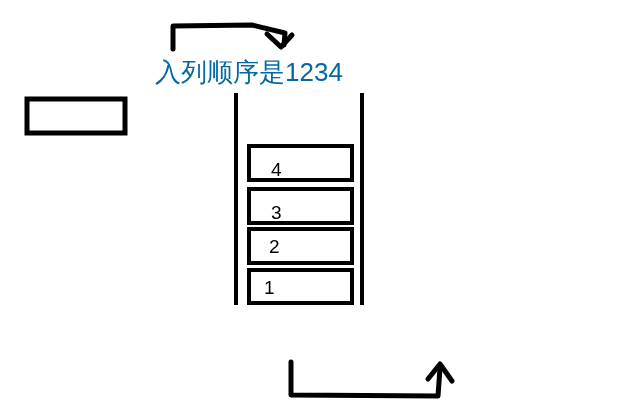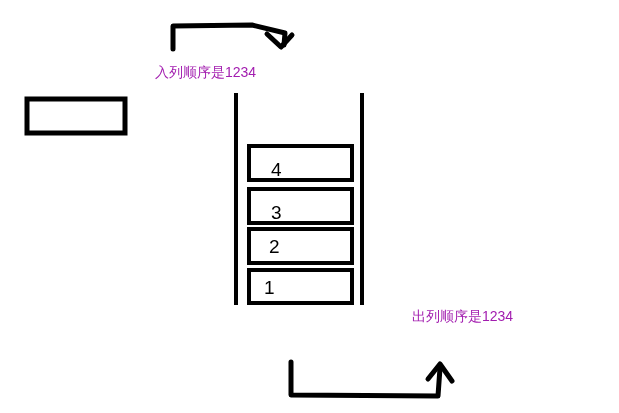--- a/index.html
+++ b/index.html
@@ -21,22 +21,22 @@
   #canvas svg.layer {
     position: absolute;
     left: 0;
     top: 0;
     width: 619px;
     height: 413px;
   }
   .label {
     position: absolute;
     white-space: nowrap;
-    color: #a21caf;
-    font-size: 14px;
+    color: #0369a1;
+    font-size: 26px;
     line-height: 19px;
     font-family: "Liberation Sans", "DejaVu Sans", sans-serif;
   }
   .cell-num {
     position: absolute;
     white-space: nowrap;
     color: #000000;
     font-size: 19px;
     line-height: 19px;
     font-family: "Liberation Sans", "DejaVu Sans", sans-serif;
@@ -67,20 +67,19 @@
     </g>
 
     <g>
       <path d="M 291 362 L 291 395 L 438 396 L 440 368" fill="none" stroke="#000000" stroke-width="5" stroke-linecap="round" stroke-linejoin="round"></path>
       <path d="M 428 379 L 440 364 L 452 381" fill="none" stroke="#000000" stroke-width="5" stroke-linecap="round" stroke-linejoin="round"></path>
     </g>
   </svg>
 
   <div class="label" id="label-enqueue">入列顺序是1234</div>
 
-  <div class="label" id="label-dequeue">出列顺序是1234</div>
 
   <div class="cell-num" style="left:271px; top:160px;">4</div>
   <div class="cell-num" style="left:271px; top:203px;">3</div>
   <div class="cell-num" style="left:269px; top:237px;">2</div>
   <div class="cell-num" style="left:264px; top:278px;">1</div>
 
 </div>
 
 </body></html>

